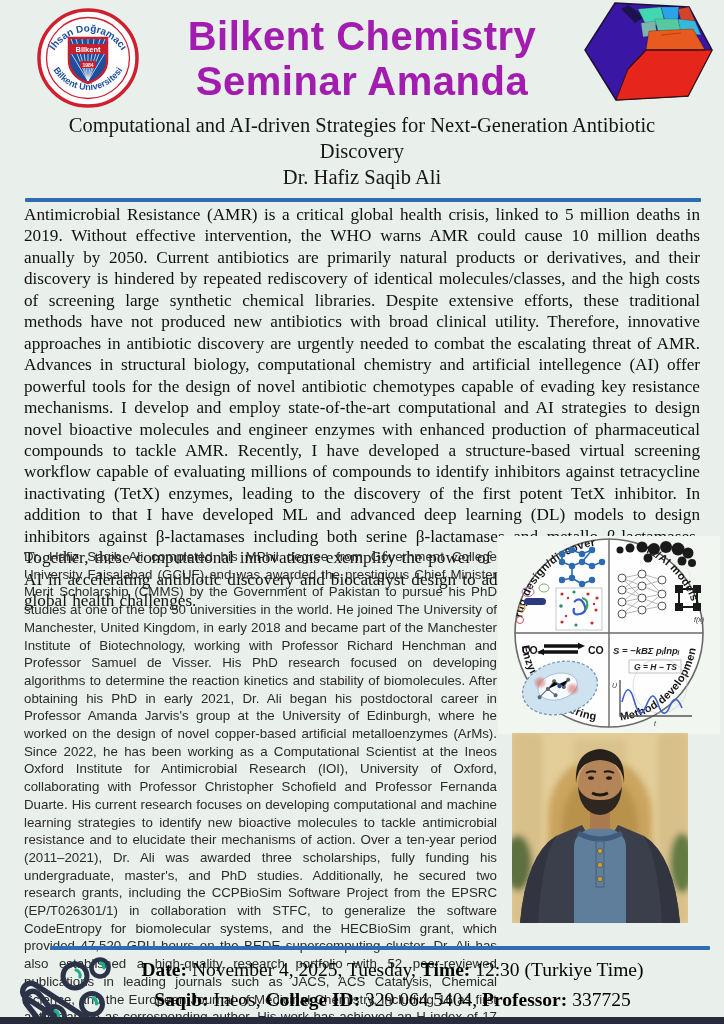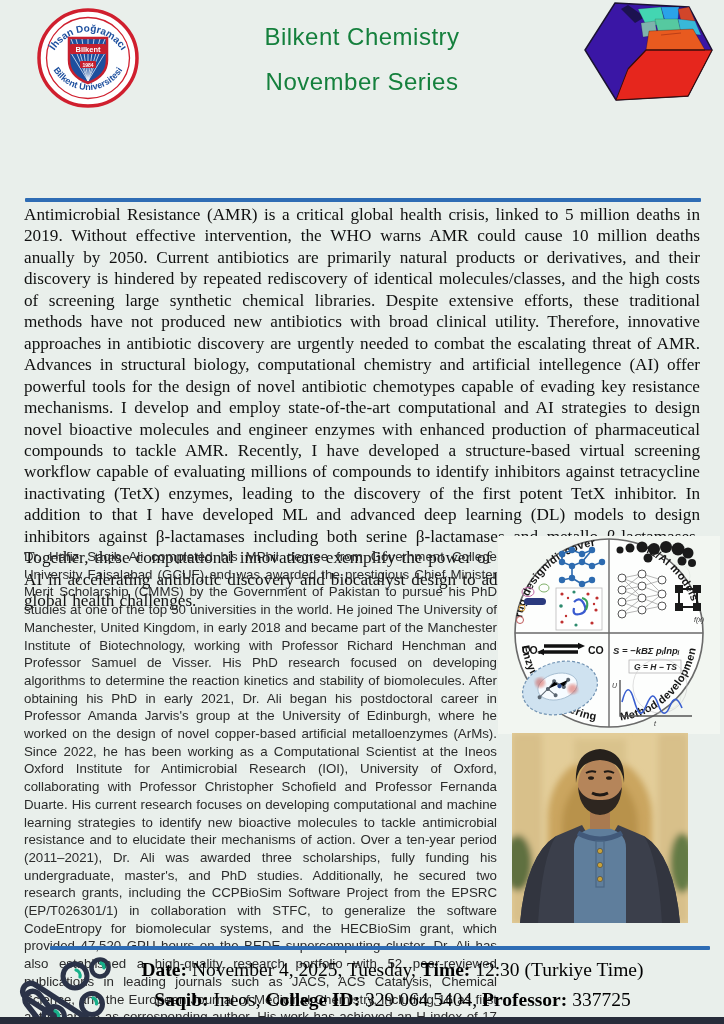--- a/index.html
+++ b/index.html
@@ -4,22 +4,22 @@
 <style>
   html,body{margin:0;padding:0;}
   .page{
     position:relative;width:724px;height:1024px;overflow:hidden;
     background:#e9efeb;font-family:"Liberation Serif",serif;color:#111;
   }
   .abs{position:absolute;}
   
   .main-title{
     left:150px;top:14px;width:424px;text-align:center;
-    font-family:"Liberation Sans",sans-serif;font-weight:normal;
-    font-size:24px;line-height:45px;color:#15803d;letter-spacing:0.5px;
+    font-family:"Liberation Sans",sans-serif;font-weight:bold;
+    font-size:40px;line-height:45px;color:#a21caf;letter-spacing:0.5px;
   }
   
   .seminar-title{
     left:20px;top:112px;width:684px;text-align:center;
     font-size:20.5px;line-height:26px;color:#161616;
   }
   
   .rule{background:#2e6cb4;height:4px;border-radius:1px;}
   .rule-top{left:25px;top:198px;width:676px;}
   .rule-bottom{left:50px;top:946px;width:660px;}
@@ -74,38 +74,43 @@
       <path d="M52 73 L35 31 M52 73 L40 31 M52 73 L46 31 M52 73 L52 31 M52 73 L58 31 M52 73 L64 31 M52 73 L69 31 M52 73 L35 45 M52 73 L69 45"></path>
     </g>
     <rect x="34" y="36" width="36" height="10" fill="#c61f2e" rx="1.5"></rect>
     <text x="52" y="44" font-size="7.5" font-weight="bold" fill="#ffffff" text-anchor="middle">Bilkent</text>
     <rect x="44" y="53" width="16" height="7" fill="#c61f2e" rx="1"></rect>
     <text x="52" y="58.5" font-size="5" font-weight="bold" fill="#ffffff" text-anchor="middle">1984</text>
   </svg>
 
   <div class="abs main-title">
     <div>Bilkent Chemistry</div>
-    <div>November Series</div>
+    <div>Seminar Amanda</div>
   </div>
 
   <svg class="abs" style="left:583px;top:1px;" width="131" height="101" viewBox="0 0 131 101">
     <polygon points="32,2 106,6 129,49 105,95 33,99 2,49" fill="#3a16a5" stroke="#1b1233" stroke-width="1.5"></polygon>
     <polygon points="45,4 62,16 52,22 38,8" fill="#1c1250"></polygon>
     <polygon points="55,8 78,6 82,22 64,26" fill="#43d6b2" stroke="rgba(0,0,0,0.3)" stroke-width="0.5"></polygon>
     <polygon points="78,6 96,6 95,18 82,20" fill="#2aa3e8" stroke="rgba(0,0,0,0.3)" stroke-width="0.5"></polygon>
     <polygon points="95,8 106,6 112,20 98,20" fill="#d2452a" stroke="rgba(0,0,0,0.3)" stroke-width="0.5"></polygon>
     <polygon points="58,22 72,20 74,34 60,36" fill="#7fb3ad" stroke="rgba(0,0,0,0.3)" stroke-width="0.5"></polygon>
     <polygon points="72,18 95,18 98,30 76,34" fill="#56c9a0" stroke="rgba(0,0,0,0.3)" stroke-width="0.5"></polygon>
     <polygon points="95,18 112,20 118,34 98,32" fill="#38b8d8" stroke="rgba(0,0,0,0.3)" stroke-width="0.5"></polygon>
     <polygon points="66,30 110,28 122,49 63,49" fill="#e85a1f" stroke="rgba(0,0,0,0.35)" stroke-width="0.7"></polygon>
     <polygon points="63,49 122,49 129,49 105,95 33,99 45,68" fill="#e6261d" stroke="#3a0d0a" stroke-width="1"></polygon>
     <path d="M 63 49 L 45 68 M 63 49 L 122 49" stroke="#3a0d0a" stroke-width="1.2" fill="none"></path>
     <path d="M 78 34 L 98 32" stroke="rgba(120,20,10,0.5)" stroke-width="0.8" fill="none"></path>
   </svg>
 
+  <div class="abs seminar-title">
+    <div>Computational and AI-driven Strategies for Next-Generation Antibiotic</div>
+    <div>Discovery</div>
+    <div>Dr. Hafiz Saqib Ali</div>
+  </div>
 
   <div class="abs rule rule-top"></div>
 
   <p class="abs abstract">Antimicrobial Resistance (AMR) is a critical global health crisis, linked to 5 million deaths in 2019. Without effective intervention, the WHO warns AMR could cause 10 million deaths anually by 2050. Current antibiotics are primarily natural products or derivatives, and their discovery is hindered by repeated rediscovery of identical molecules/classes, and the high costs of screening large synthetic chemical libraries. Despite extensive efforts, these traditional methods have not produced new antibiotics with broad clinical utility. Therefore, innovative approaches in antibiotic discovery are urgently needed to combat the escalating threat of AMR. Advances in structural biology, computational chemistry and artificial intellegence (AI) offer powerful tools for the design of novel antibiotic chemotypes capable of evading key resistance mechanisms. I develop and employ state-of-the-art computational and AI strategies to design novel bioactive molecules and engineer enzymes with enhanced production of pharmaceutical compounds to tackle AMR. Recently, I have developed a structure-based virtual screening workflow capable of evaluating millions of compounds to identify inhibitors against tetracycline inactivating (TetX) enzymes, leading to the discovery of the first potent TetX inhibitor. In addition to that I have developed ML and advanced deep learning (DL) models to design inhibitors against β-lactamases including both serine β-lactamases and metallo β-lactamases. Together, these computational innovations exemplify the power of computational chemistry and AI in accelerating antibiotic discovery and biocatalyst design to address one of the most urgent global health challenges.</p>
 
   <p class="abs bio">Dr. Hafiz Saqib Ali completed his MPhil degree from Government College University Faisalabad (GCUF) and was awarded the prestigious Chief Minister Merit Scholarship (CMMS) by the Government of Pakistan to pursue his PhD studies at one of the top 50 universities in the world. He joined The University of Manchester, United Kingdom, in early 2018 and became part of the Manchester Institute of Biotechnology, working with Professor Richard Henchman and Professor Samuel de Visser. His PhD research focused on developing algorithms to determine the reaction kinetics and stability of biomolecules. After obtaining his PhD in early 2021, Dr. Ali began his postdoctoral career in Professor Amanda Jarvis's group at the University of Edinburgh, where he worked on the design of novel copper-based artificial metalloenzymes (ArMs). Since 2022, he has been working as a Computational Scientist at the Ineos Oxford Institute for Antimicrobial Research (IOI), University of Oxford, collaborating with Professor Christopher Schofield and Professor Fernanda Duarte. His current research focuses on developing computational and machine learning strategies to identify new bioactive molecules to tackle antimicrobial resistance and to elucidate their mechanisms of action. Over a ten-year period (2011–2021), Dr. Ali was awarded three scholarships, fully funding his undergraduate, master's, and PhD studies. Additionally, he secured two research grants, including the CCPBioSim Software Project from the EPSRC (EP/T026301/1) in collaboration with STFC, to generalize the software CodeEntropy for biomolecular systems, and the HECBioSim grant, which provided 47,520 GPU hours on the BEDE supercomputing cluster. Dr. Ali has also established a high-quality research portfolio with 52 peer-reviewed publications in leading journals such as JACS, ACS Catalysis, Chemical Science, and the European Journal of Medicinal Chemistry, including 16 as first author and 6 as corresponding author. His work has achieved an H-index of 17 and an i10-index of 29, reflecting his growing influence and contribution to the scientific community.</p>
 
   <svg class="abs figure-svg" width="222" height="198" viewBox="0 0 222 198">
     <rect x="0" y="0" width="222" height="198" fill="#f2f6f1"></rect>
     <g opacity="0.12" stroke="#8aa08c" fill="none">

